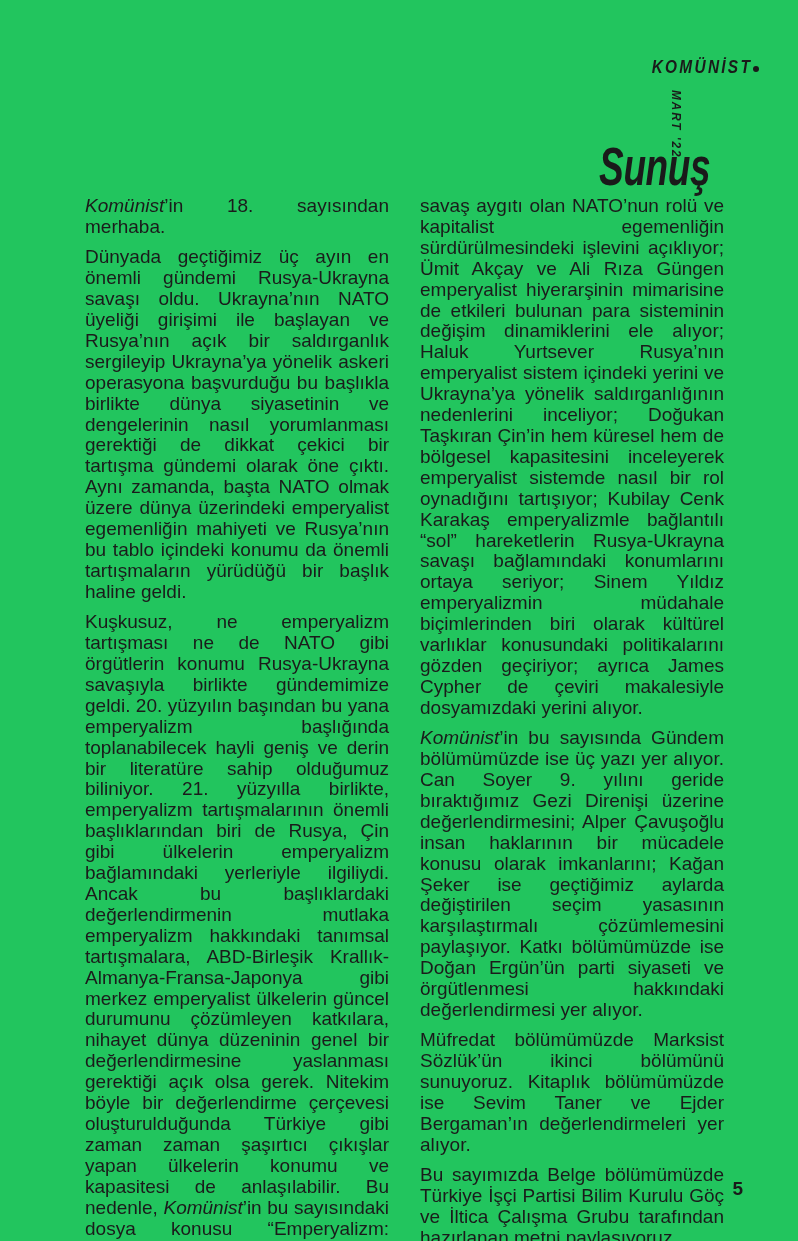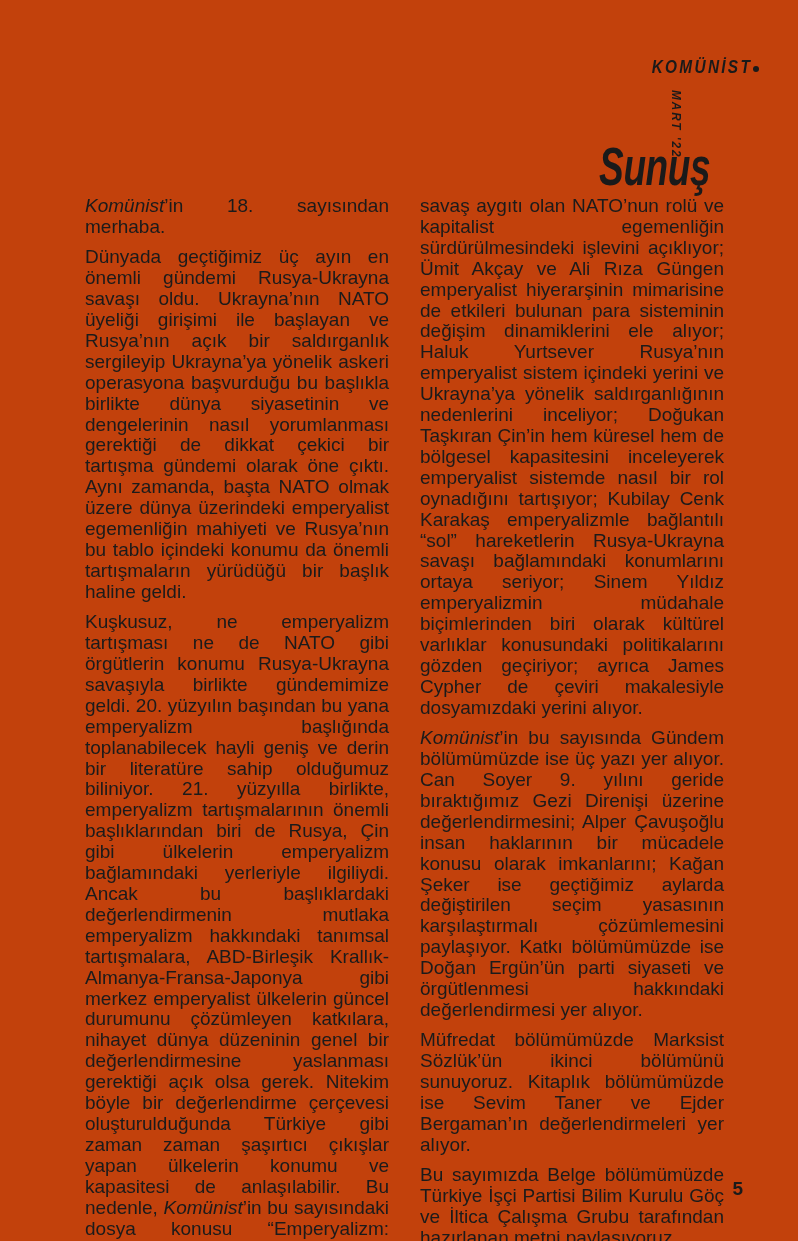--- a/index.html
+++ b/index.html
@@ -13,21 +13,21 @@
     height: 1241px;
     position: relative;
     font-family: "Liberation Sans", sans-serif;
     color: #1a1a1a;
     overflow: hidden;
   }
 
   .page {
     position: absolute;
     inset: 0;
-    background: #c2410c;
+    background: #22c55e;
   }
 
   
   .masthead {
     position: absolute;
     top: 0;
     left: 0;
     right: 0;
     height: 190px;
   }

